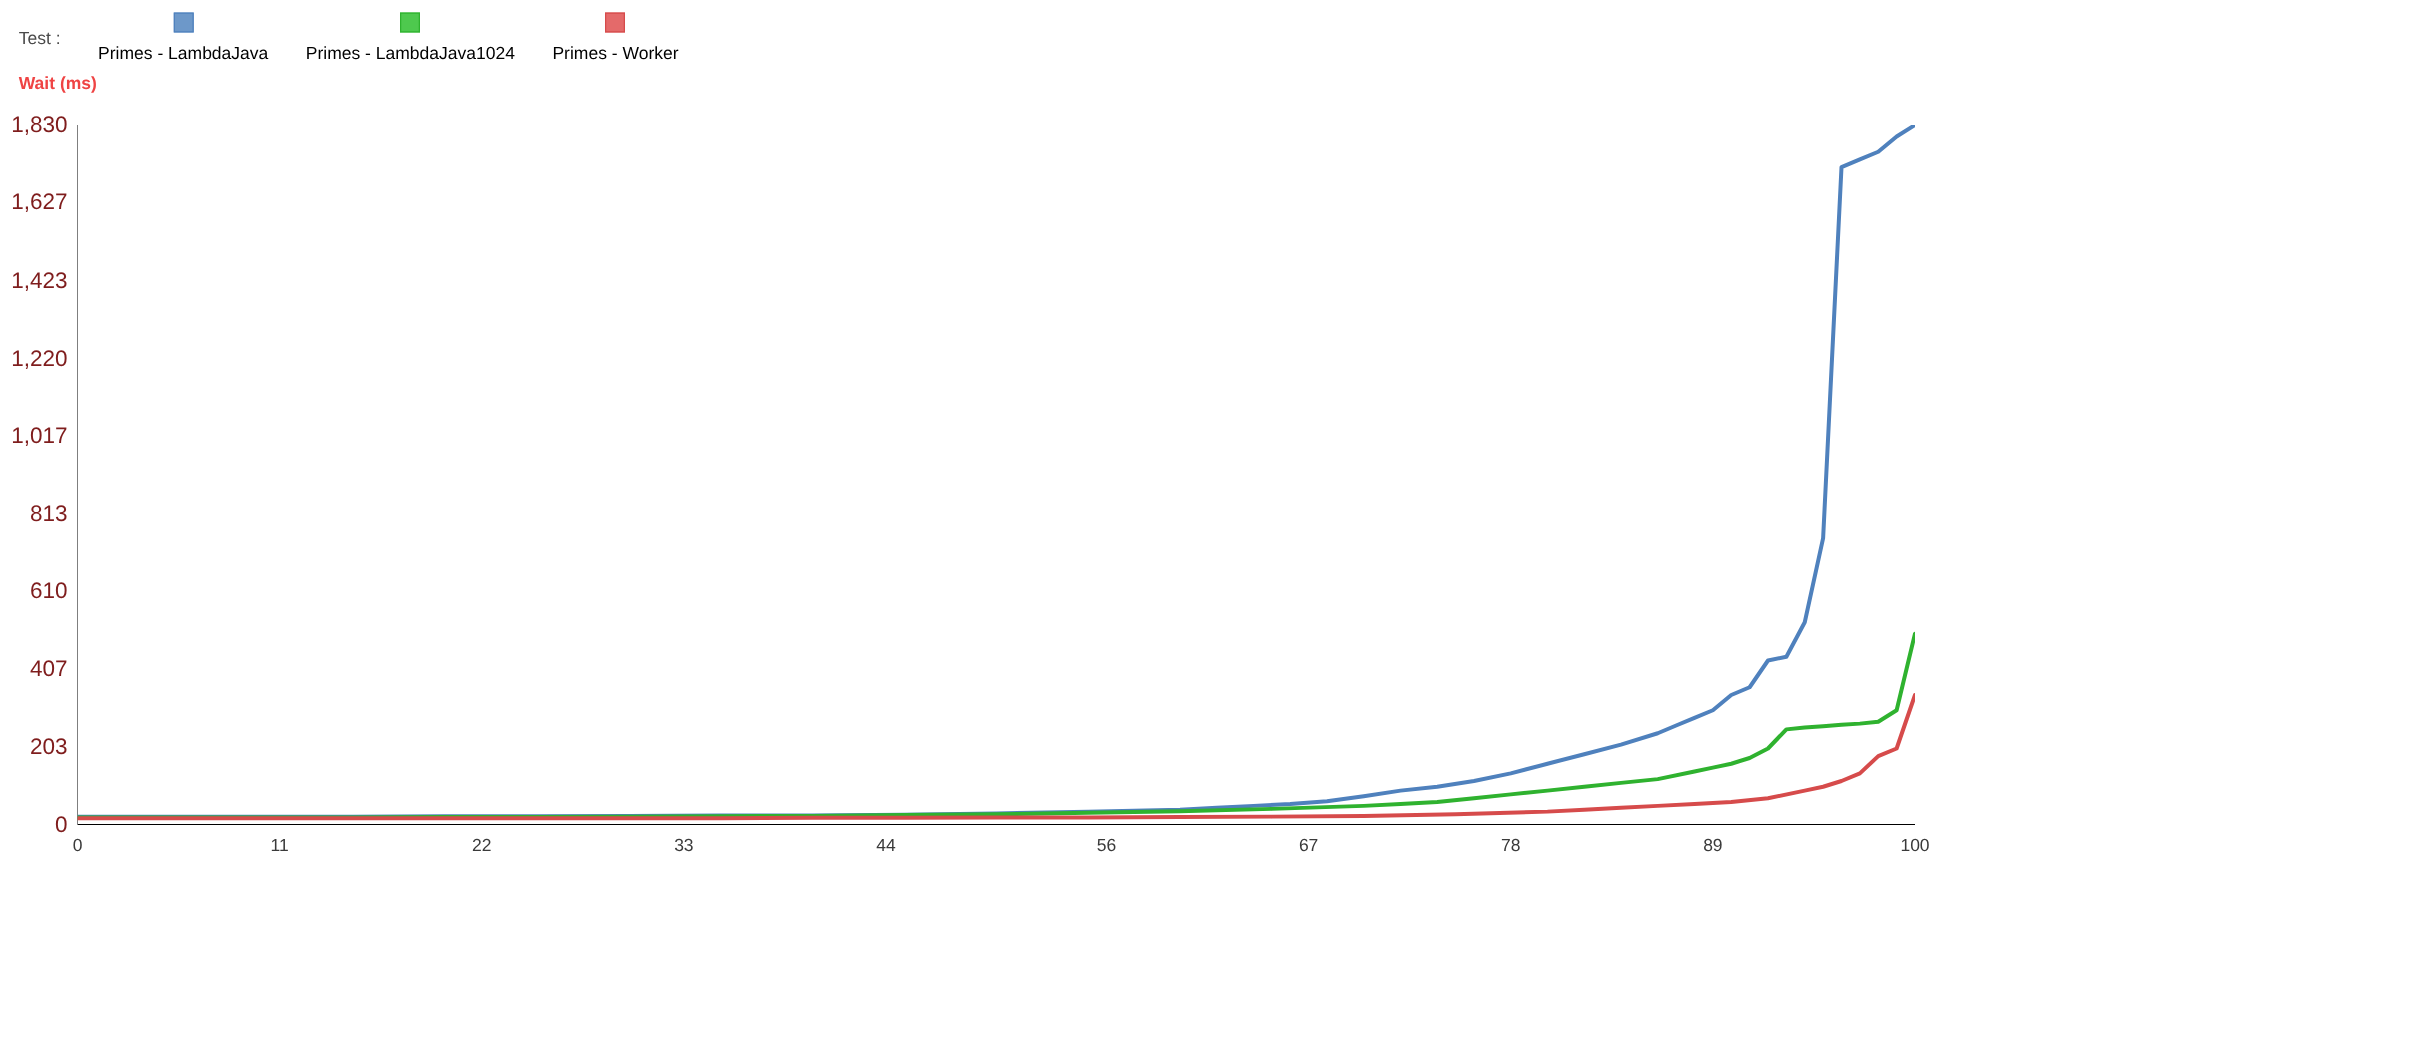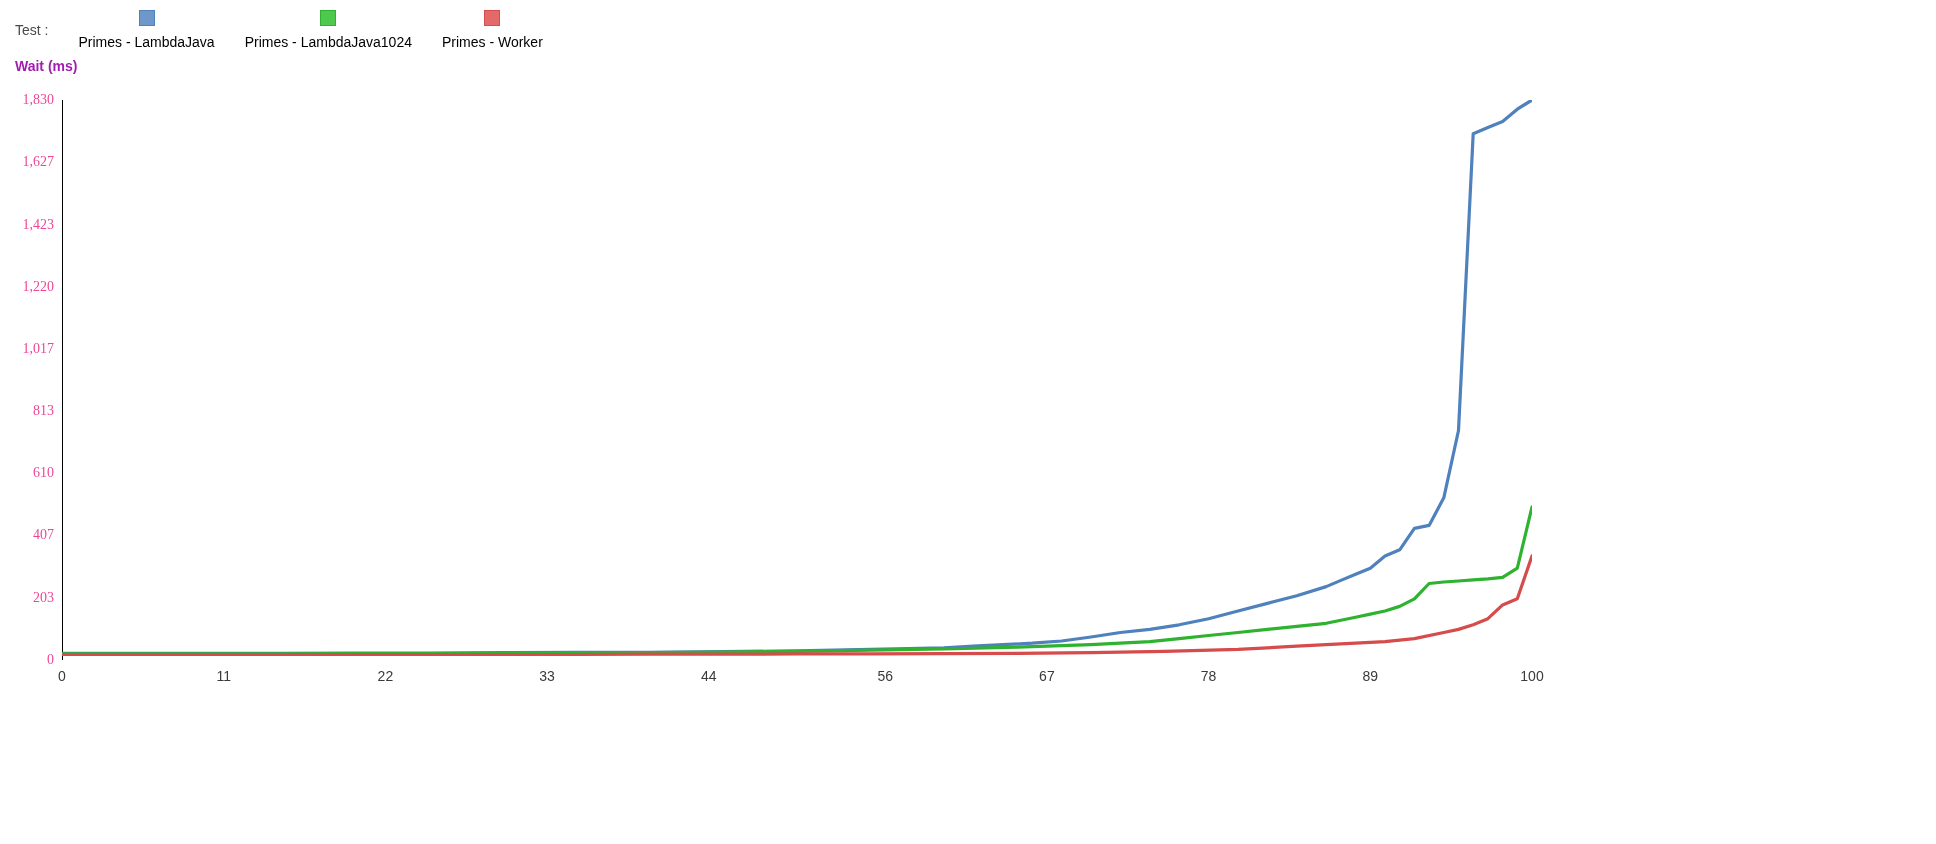--- a/index.html
+++ b/index.html
@@ -38,43 +38,42 @@
     width: 16px;
     height: 16px;
     border: 1px solid;
     box-sizing: border-box;
   }
   .y-title {
     position: absolute;
     top: 58px;
     left: 15px;
     font-weight: bold;
-    color: #a21caf;
+    color: #ef4444;
   }
   .plot-area {
     position: absolute;
     left: 62px;
     top: 100px;
     width: 1470px;   
     height: 560px;   
   }
   .axis-line {
     stroke: #000000;
     stroke-width: 1;
     shape-rendering: crispEdges;
   }
   .y-tick-label {
     position: absolute;
     right: 100%;
     transform: translateY(-50%);
     padding-right: 8px;
-    color: #ec4899;
+    color: #7f1d1d;
     white-space: nowrap;
-    font-size: 14px;
-    font-family: Liberation Serif, serif;
+    font-size: 18px;
   }
   .x-tick-label {
     position: absolute;
     top: 100%;
     transform: translateX(-50%);
     padding-top: 8px;
     color: #3a3a3a;
     font-size: 14px;
   }
   .series-path {

